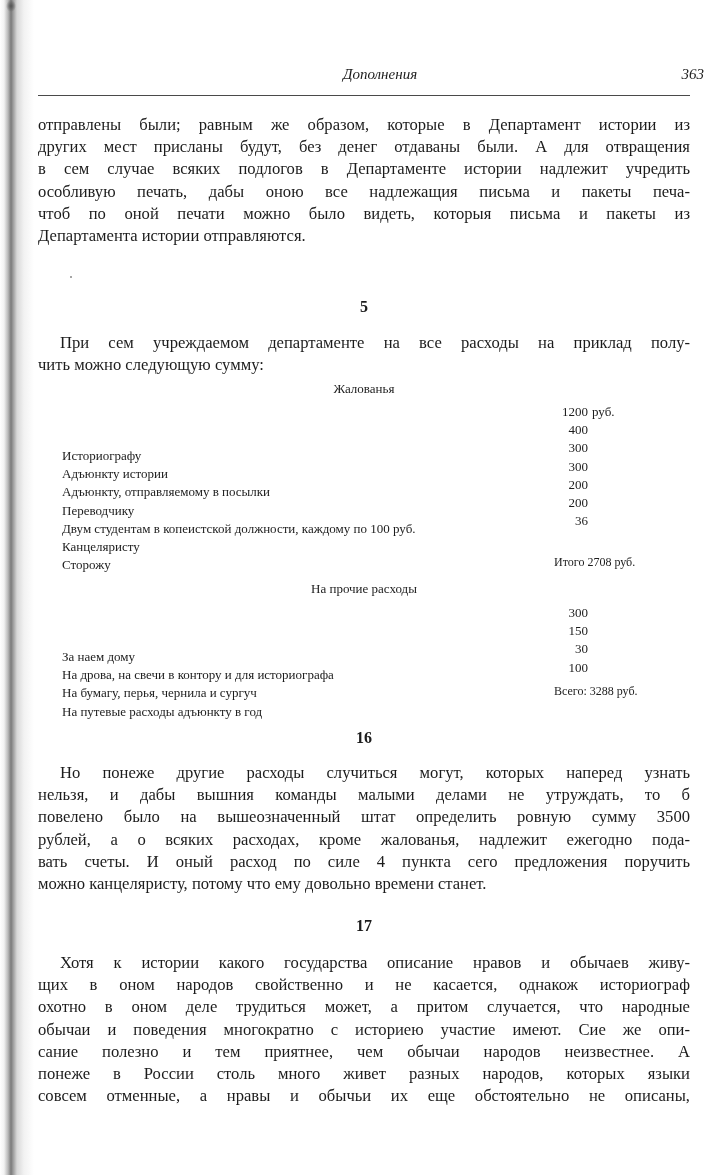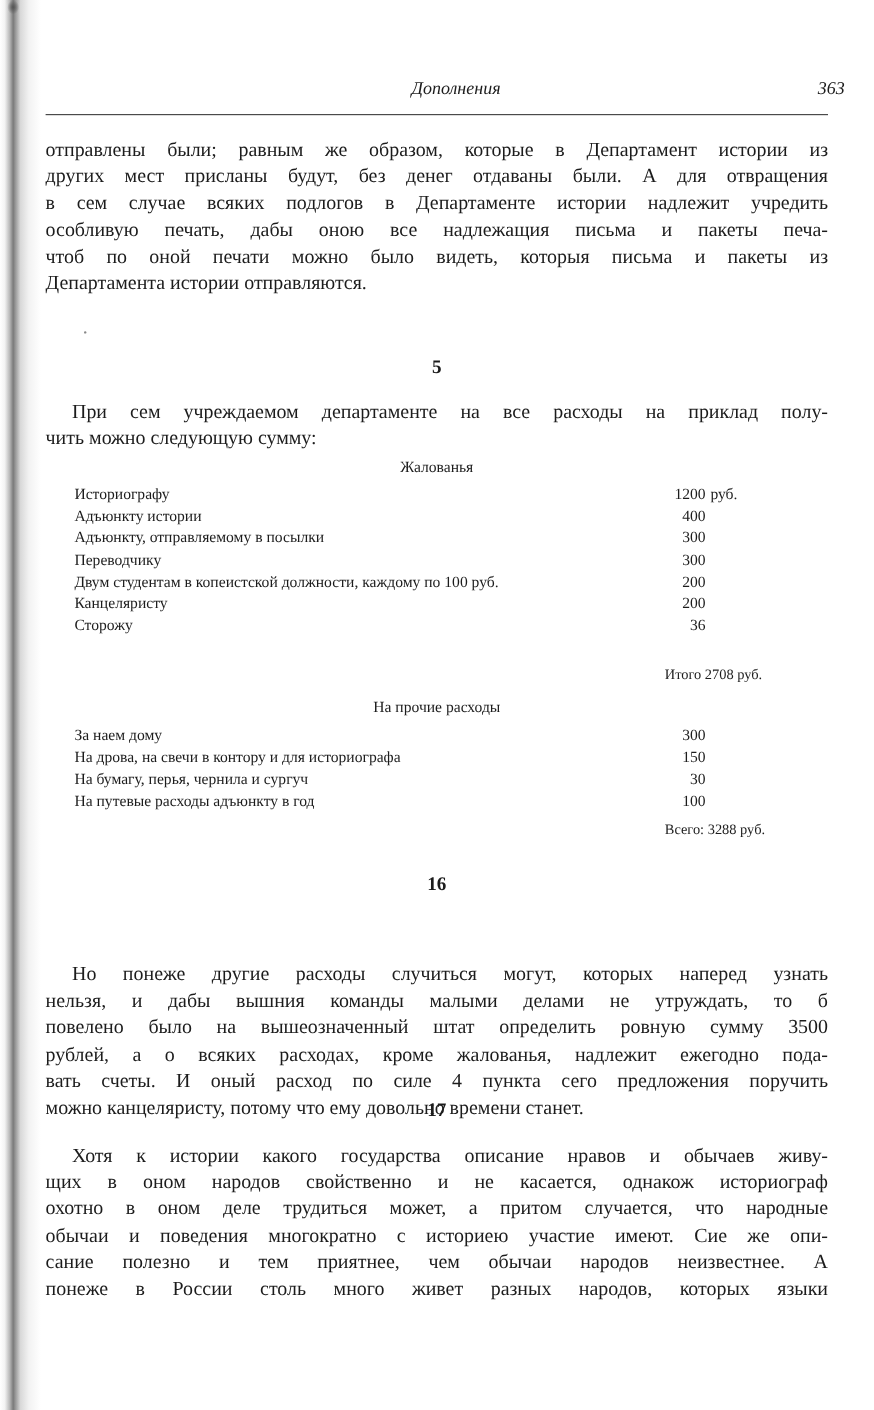--- a/index.html
+++ b/index.html
@@ -107,20 +107,21 @@
       line-height: 18.2px;
     }
     .ledger .row {
       position: relative;
       height: 18.2px;
     }
     .ledger .label {
       position: absolute;
       left: 0;
       white-space: nowrap;
+      margin-top: 44px;
     }
     .ledger .amount {
       position: absolute;
       left: 492px;
       width: 34px;
       text-align: right;
       white-space: nowrap;
     }
     .ledger .unit {
       position: absolute;
@@ -236,33 +237,34 @@
         <span class="label">На путевые расходы адъюнкту в год</span>
         <span class="amount">100</span>
         <span class="unit"></span>
       </div>
     </div>
 
   <div class="total" style="top:684px;">Всего: 3288 руб.</div>
 
   <div class="section-num" style="top:729px;">16</div>
 
-  <div class="para" style="top:762px;margin-top:39px;">
+  <div class="para" style="top:762px;">
     <span class="line indent">Но понеже другие расходы случиться могут, которых наперед узнать</span>
     <span class="line">нельзя, и дабы вышния команды малыми делами не утруждать, то б</span>
     <span class="line">повелено было на вышеозначенный штат определить ровную сумму 3500</span>
     <span class="line">рублей, а о всяких расходах, кроме жалованья, надлежит ежегодно пода-</span>
     <span class="line">вать счеты. И оный расход по силе 4 пункта сего предложения поручить</span>
     <span class="line last">можно канцеляристу, потому что ему довольно времени станет.</span>
   </div>
 
   <div class="section-num" style="top:917px;">17</div>
 
   <div class="para" style="top:952px;">
     <span class="line indent">Хотя к истории какого государства описание нравов и обычаев живу-</span>
     <span class="line">щих в оном народов свойственно и не касается, однакож историограф</span>
     <span class="line">охотно в оном деле трудиться может, а притом случается, что народные</span>
     <span class="line">обычаи и поведения многократно с историею участие имеют. Сие же опи-</span>
     <span class="line">сание полезно и тем приятнее, чем обычаи народов неизвестнее. А</span>
     <span class="line">понеже в России столь много живет разных народов, которых языки</span>
+    <span class="line">совсем отменные, а нравы и обычьи их еще обстоятельно не описаны,</span>
   </div>
 
 </div>
 
 </body></html>

